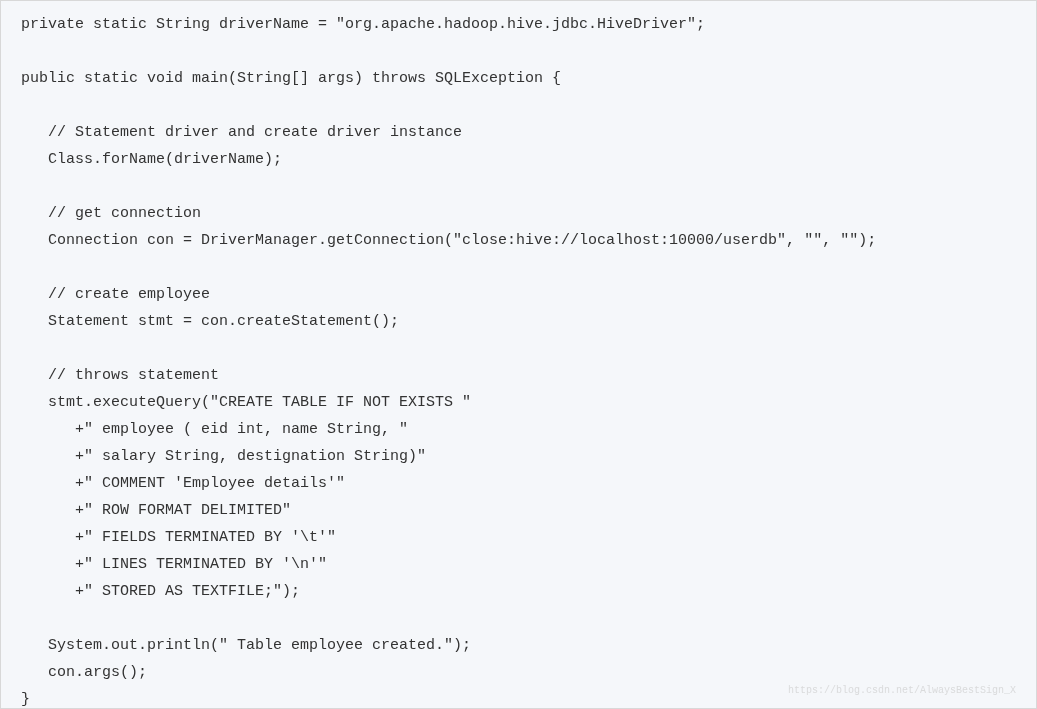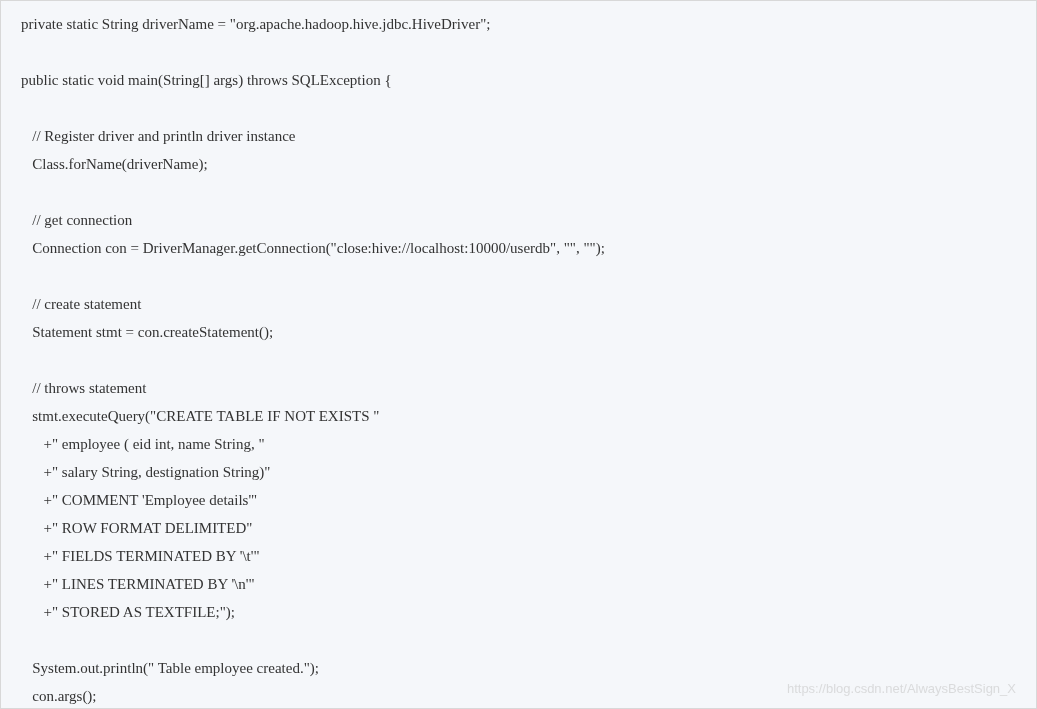--- a/index.html
+++ b/index.html
@@ -1,19 +1,18 @@
 <!DOCTYPE html>
 <html><head>
   <meta charset="utf-8">
   <style>
     * {
       margin: 0;
       padding: 0;
       box-sizing: border-box;
-      font-family: Liberation Serif, serif;
     }
     body {
       background-color: #f5f7fa;
       font-family: Consolas, "Courier New", monospace;
       font-size: 15px;
       line-height: 1.8;
       color: #333;
       padding: 10px 20px;
       position: relative;
       width: 1037px;
@@ -22,39 +21,39 @@
     }
     pre {
       white-space: pre;
       font-family: Consolas, "Courier New", monospace;
     }
     .watermark {
       position: absolute;
       bottom: 8px;
       right: 20px;
       color: rgba(200, 200, 200, 0.6);
-      font-family: Liberation Sans, sans-serif;
-      font-size: 13px;
+      font-family: Liberation Mono, monospace;
+      font-size: 10px;
       text-align: center;
     }
   </style>
 </head>
 <body>
 
 <pre><span>private static String driverName = "org.apache.hadoop.hive.jdbc.HiveDriver";</span>
 <span></span>
 <span>public static void main(String[] args) throws SQLException {</span>
 <span></span>
-<span>   // Register driver and println driver instance</span>
+<span>   // Statement driver and create driver instance</span>
 <span>   Class.forName(driverName);</span>
 <span></span>
 <span>   // get connection</span>
 <span>   Connection con = DriverManager.getConnection("close:hive://localhost:10000/userdb", "", "");</span>
 <span></span>
-<span>   // create statement</span>
+<span>   // create employee</span>
 <span>   Statement stmt = con.createStatement();</span>
 <span></span>
 <span>   // throws statement</span>
 <span>   stmt.executeQuery("CREATE TABLE IF NOT EXISTS "</span>
 <span>      +" employee ( eid int, name String, "</span>
 <span>      +" salary String, destignation String)"</span>
 <span>      +" COMMENT 'Employee details'"</span>
 <span>      +" ROW FORMAT DELIMITED"</span>
 <span>      +" FIELDS TERMINATED BY '\t'"</span>
 <span>      +" LINES TERMINATED BY '\n'"</span>

